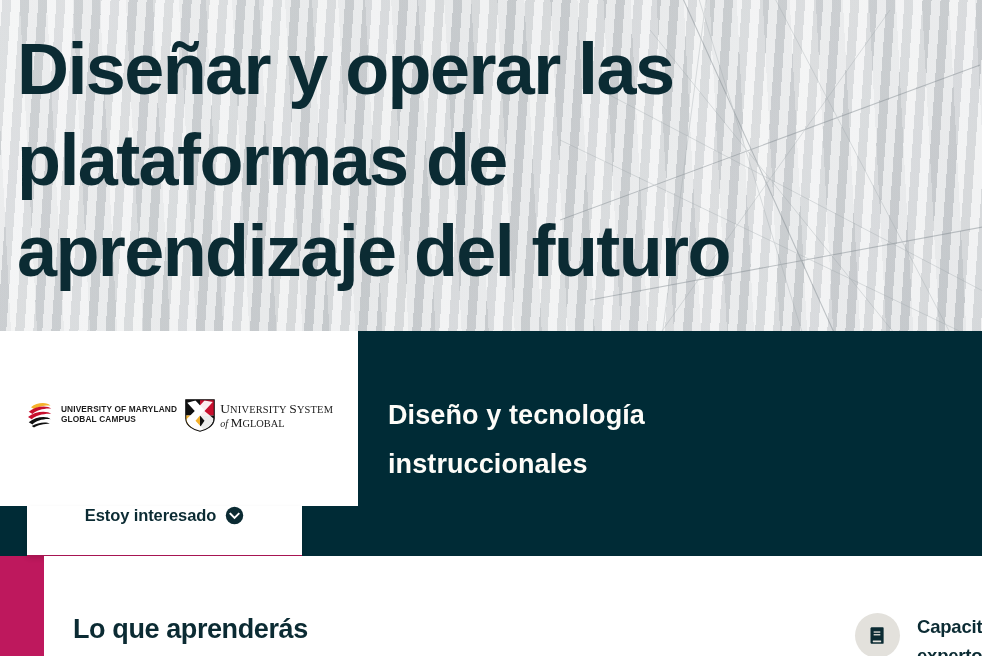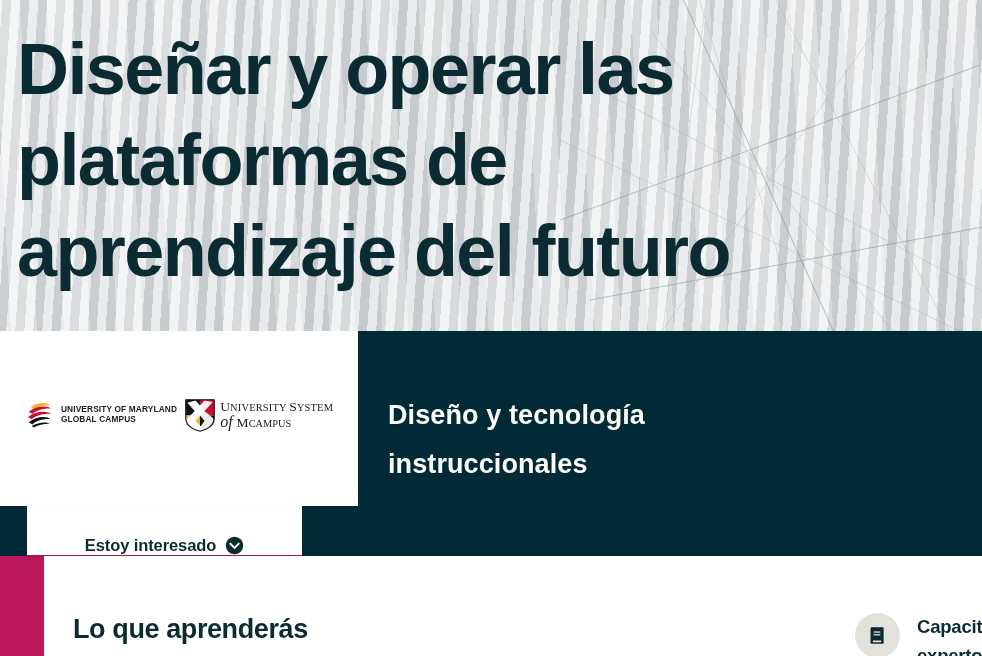--- a/index.html
+++ b/index.html
@@ -101,21 +101,21 @@
     color: #1b1b1b;
     line-height: 1.02;
   }
   .usm-text .l1 {
     font-size: 13.5px;
     letter-spacing: 0.2px;
     display: block;
   }
   .usm-text .l2 { font-size: 13.5px; display: block; }
   .usm-text .sc { font-size: 10.4px; }
-  .usm-text .of { font-style: italic; font-size: 16px; }
+  .usm-text .of { font-style: italic; font-size: 10px; }
 
   
   .dark-panel {
     position: absolute;
     left: 358px; top: 331px;
     width: 624px;
     height: 225px;
     background: #002b36;
   }
   .dark-panel-lower {
@@ -161,21 +161,21 @@
 
   
   .cta-card {
     position: absolute;
     left: 27px; top: 506px;
     width: 275px;
     height: 49px;
     background: #ffffff;
     box-shadow: 0 3px 5px rgba(0,0,0,0.14);
     display: flex;
-    align-items: flex-end;
+    align-items: flex-start;
     justify-content: center;
     gap: 9px;
     cursor: pointer;
   }
   .cta-label {
     color: #0b2b33;
     font-size: 16.5px;
     font-weight: 700;
     letter-spacing: -0.1px;
   }
@@ -277,21 +277,21 @@
           <path d="M1 1 H20 V22 H1 Z" fill="#101010"></path>
           <path d="M20 1 H39 V22 H20 Z" fill="#c8102e"></path>
           <path d="M1 22 H20 V43 C13 42, 1 36, 1 26 Z" fill="#f5b22d"></path>
           <path d="M20 22 H39 V26 C39 36, 27 42, 20 43 Z" fill="#101010"></path>
           <path d="M14 2 L26 15 L14 29 L26 42 L20 43 C13 42, 3 36, 2 27 L13 16 L3 5 Z" fill="#ffffff"></path>
           <path d="M26 2 L14 15 L26 29 L17 42 L20 43 C27 42, 38 36, 38 26 L26 16 L37 4 Z" fill="#ffffff" opacity="0.92"></path>
           <path d="M1 1 H39 V26 C39 36, 27 42, 20 43 C13 42, 1 36, 1 26 Z" fill="none" stroke="#101010" stroke-width="1.4"></path>
         </svg>
         <div class="usm-text">
           <span class="l1"><span>U</span><span class="sc">NIVERSITY </span><span>S</span><span class="sc">YSTEM</span></span>
-          <span class="l2"><span class="of">of </span><span>M</span><span class="sc">CAMPUS</span></span>
+          <span class="l2"><span class="of">of </span><span>M</span><span class="sc">GLOBAL</span></span>
         </div>
       </div>
 
     </div>
   </div>
 
   <div class="program-name">Diseño y tecnología
 instruccionales</div>
 
   <div class="cta-card">

